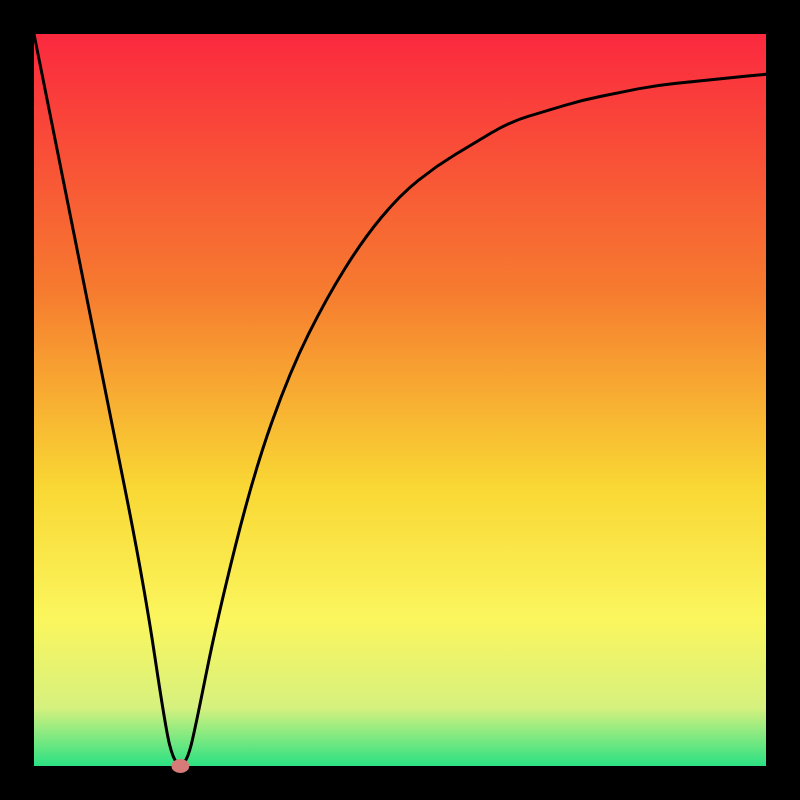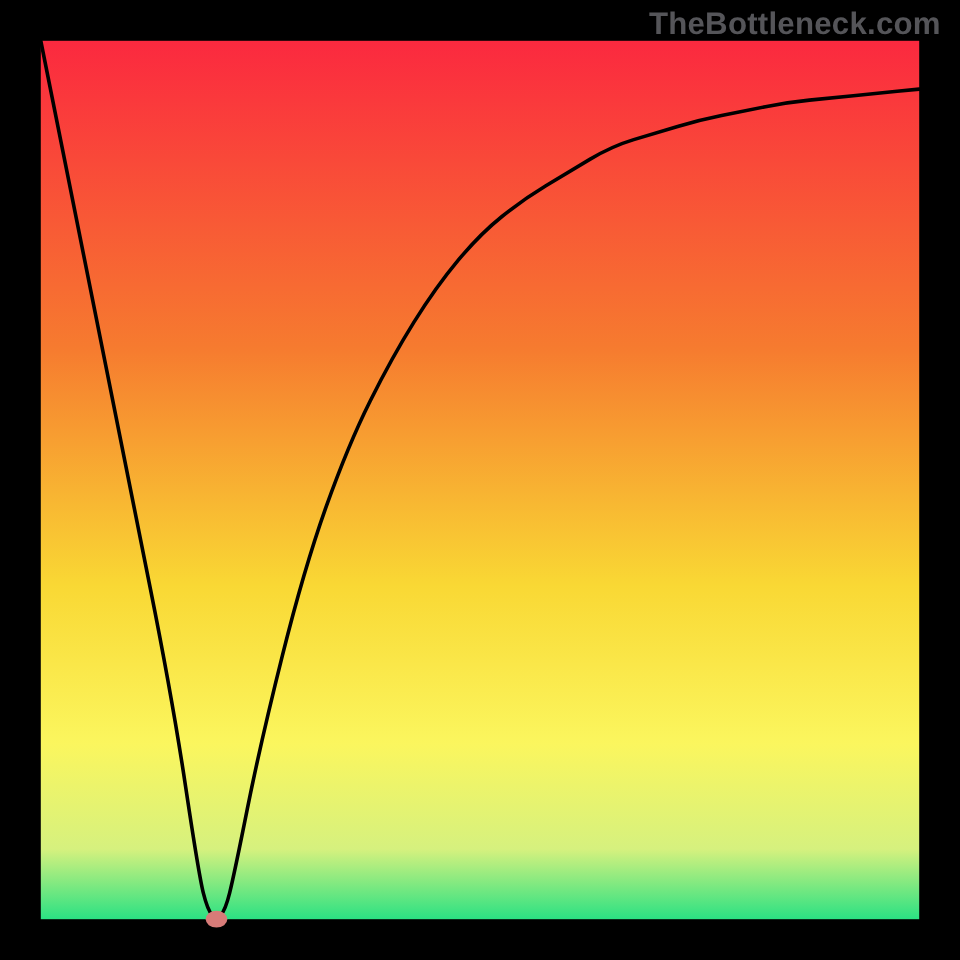--- a/index.html
+++ b/index.html
@@ -31,21 +31,20 @@
     top: 0;
     left: 0;
     width: 800px;
     height: 800px;
   }
 </style>
 </head>
 <body>
 
 <div class="chart-container">
-  <div class="watermark">TheBottleneck.com</div>
   <svg class="chart" viewBox="0 0 800 800">
     <defs>
       <linearGradient id="bg-grad" x1="0" y1="0" x2="0" y2="1">
         <stop id="g0" offset="0%" stop-color="#fb293f"></stop>
         <stop id="g1" offset="35%" stop-color="#f67b2f"></stop>
         <stop id="g2" offset="62%" stop-color="#f9d834"></stop>
         <stop id="g3" offset="80%" stop-color="#fbf65e"></stop>
         <stop id="g4" offset="92%" stop-color="#d6f17e"></stop>
         <stop id="g5" offset="100%" stop-color="#2be183"></stop>
       </linearGradient>

